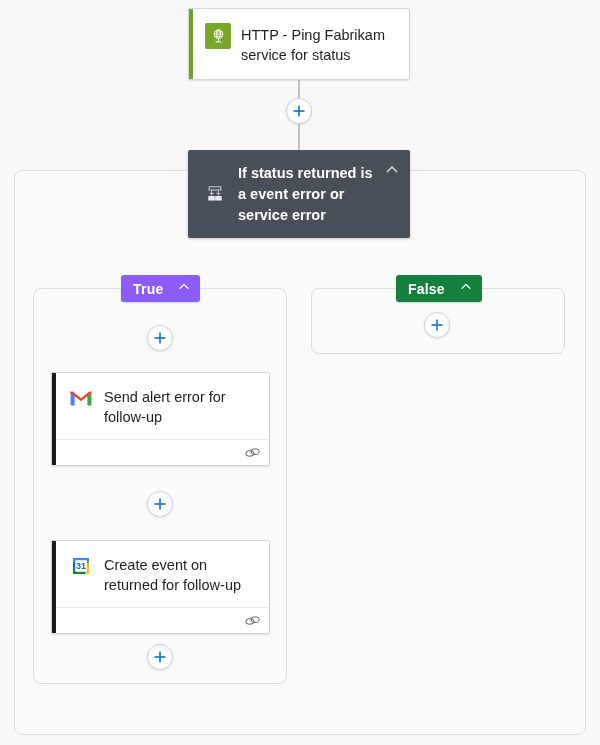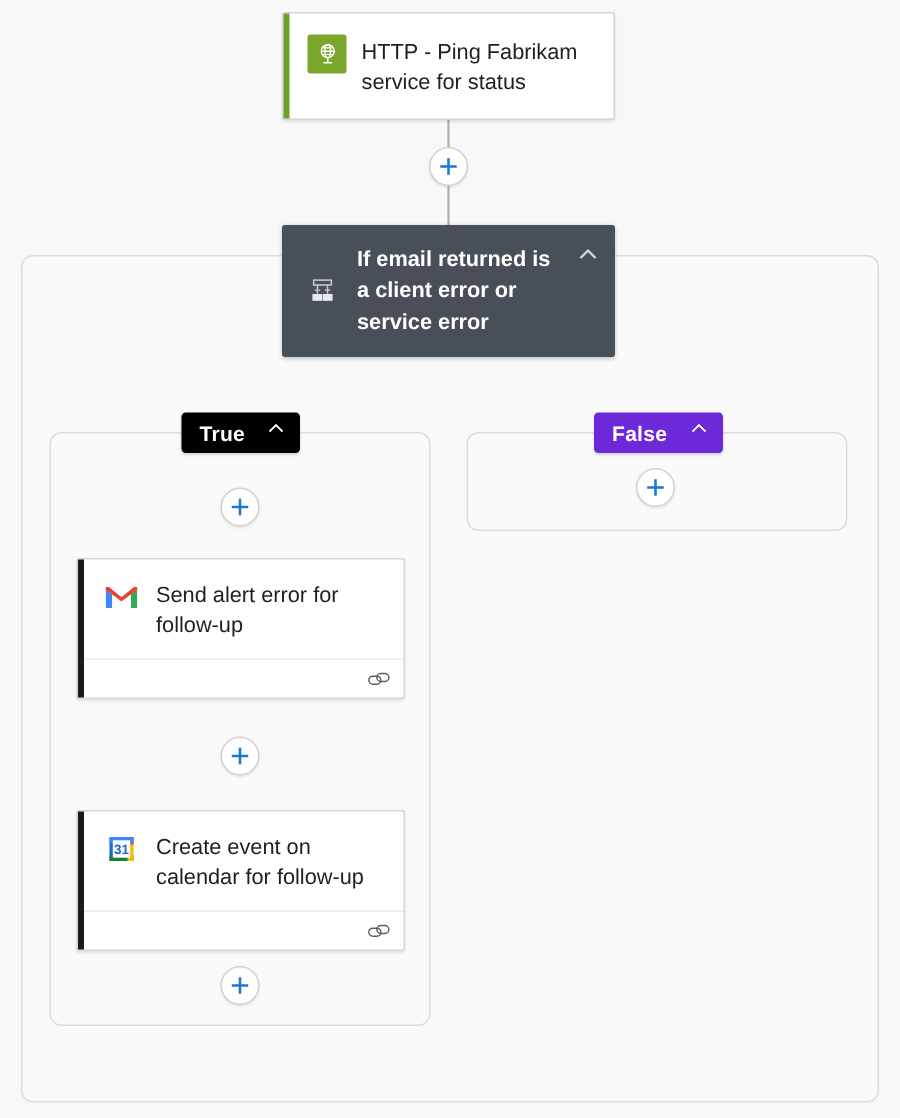--- a/index.html
+++ b/index.html
@@ -174,26 +174,26 @@
   }
   .branch-badge .branch-label {
     color: #ffffff;
     font-size: 14px;
     font-weight: 700;
     letter-spacing: 0.2px;
   }
   #badge-true {
     left: 121px;
     top: 275px;
-    background: #000000;
+    background: #8b5cf6;
   }
   #badge-false {
     left: 396px;
     top: 275px;
-    background: #6d28d9;
+    background: #15803d;
   }
 
   
   .plus-btn {
     position: absolute;
     width: 26px;
     height: 26px;
     border-radius: 50%;
     background: #ffffff;
     border: 1px solid #d2d2d2;
@@ -279,21 +279,21 @@
       <svg width="20" height="20" viewBox="0 0 22 22" aria-hidden="true">
         <rect x="4.5" y="3" width="13" height="3.6" fill="none" stroke="#c8ccd1" stroke-width="1.1"></rect>
         <line x1="7.3" y1="6.6" x2="7.3" y2="13" stroke="#c8ccd1" stroke-width="1.1"></line>
         <line x1="14.7" y1="6.6" x2="14.7" y2="13" stroke="#c8ccd1" stroke-width="1.1"></line>
         <line x1="5.3" y1="10.4" x2="9.3" y2="10.4" stroke="#c8ccd1" stroke-width="1"></line>
         <line x1="12.7" y1="10.4" x2="16.7" y2="10.4" stroke="#c8ccd1" stroke-width="1"></line>
         <rect x="3.6" y="13.2" width="7.2" height="5" fill="#e9eaec"></rect>
         <rect x="11.2" y="13.2" width="7.2" height="5" fill="#e9eaec"></rect>
       </svg>
     </span>
-    <span class="cond-title">If email returned is a client error or service error</span>
+    <span class="cond-title">If status returned is a event error or service error</span>
     <span class="chevron-up">
       <svg width="16" height="16" viewBox="0 0 16 16" aria-hidden="true">
         <polyline points="3,10 8,5 13,10" fill="none" stroke="#d6dade" stroke-width="1.5"></polyline>
       </svg>
     </span>
   </div>
 
   <div class="branch-badge" id="badge-true">
     <span class="branch-label">True</span>
     <span>
@@ -367,21 +367,21 @@
           <rect x="4" y="4" width="16" height="16" fill="#ffffff"></rect>
           <path d="M4 4h4v16H4z" fill="#1967d2"></path>
           <path d="M4 16h16v4H4z" fill="#188038"></path>
           <path d="M16 4h4v16h-4z" fill="#fbbc04"></path>
           <path d="M16 4h4v5h-4z" fill="#ea4335"></path>
           <path d="M4 4h16v4H4z" fill="#4285f4"></path>
           <rect x="6.2" y="6.2" width="11.6" height="11.6" fill="#ffffff"></rect>
           <text x="12" y="15" font-family="Liberation Sans, sans-serif" font-size="9" font-weight="bold" fill="#1967d2" text-anchor="middle">31</text>
         </svg>
       </span>
-      <span class="node-title">Create event on calendar for follow-up</span>
+      <span class="node-title">Create event on returned for follow-up</span>
     </div>
     <div class="node-footer">
       <span>
         <svg class="footer-icon" viewBox="0 0 18 14" aria-hidden="true">
           <rect x="1" y="4.5" width="9" height="6" rx="3" fill="none" stroke="#605e5c" stroke-width="1.1"></rect>
           <rect x="7" y="2.5" width="9" height="6" rx="3" fill="none" stroke="#605e5c" stroke-width="1.1"></rect>
         </svg>
       </span>
     </div>
   </div>

